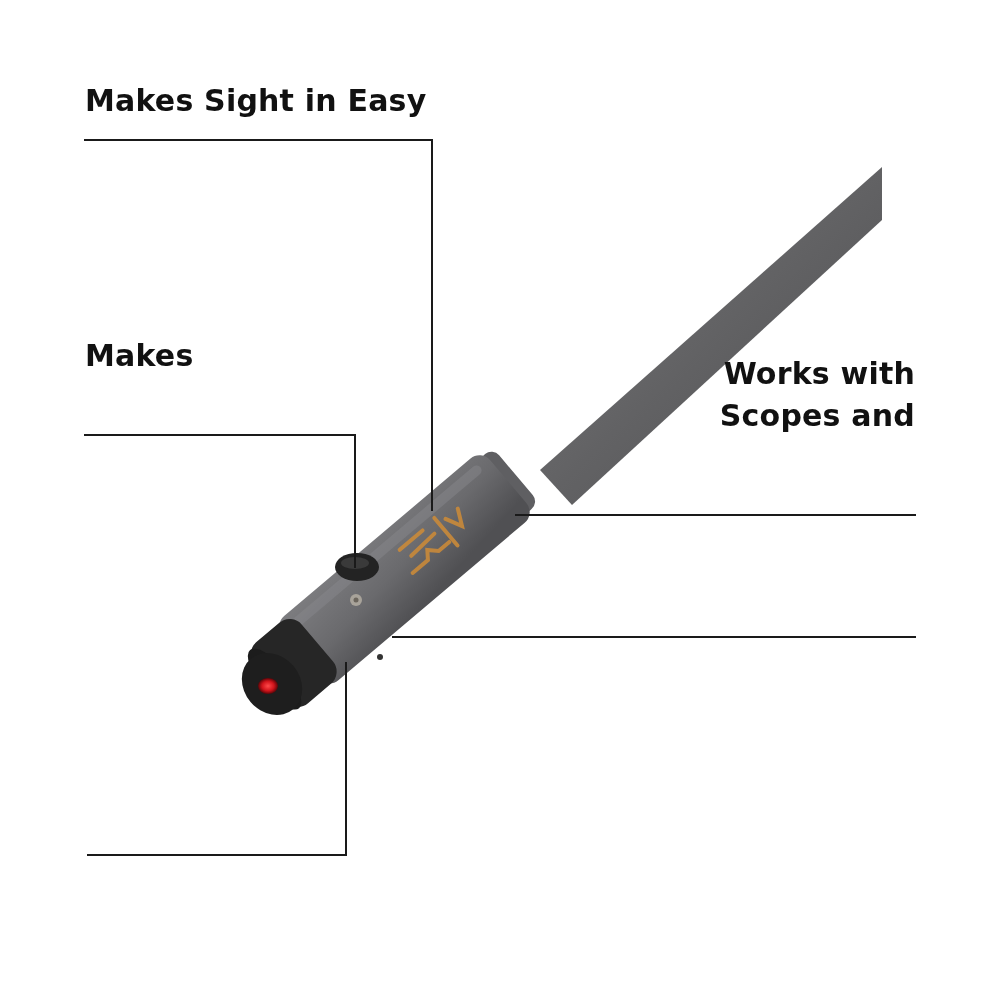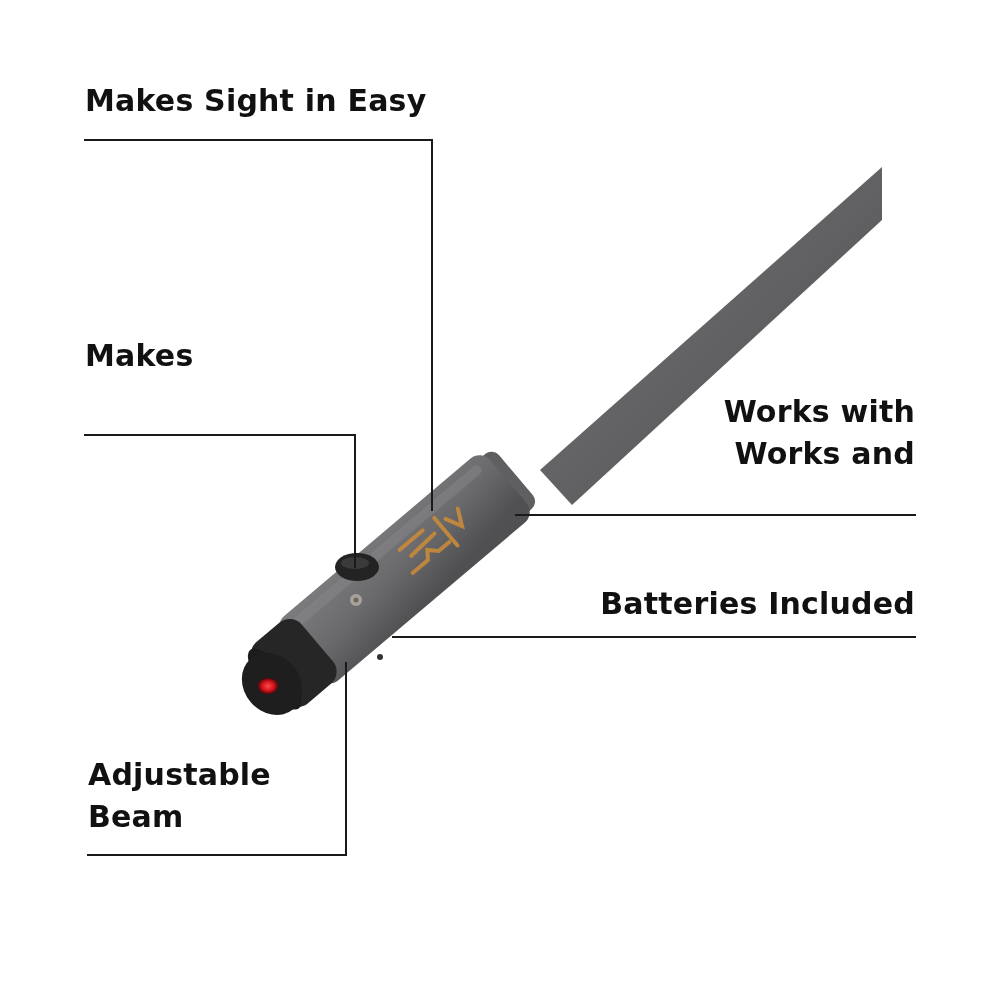--- a/index.html
+++ b/index.html
@@ -92,31 +92,24 @@
   </div>
   <div class="line" style="left:84px; top:139px; width:349px; height:2px;"></div>
   <div class="line" style="left:431px; top:139px; width:2px; height:372px;"></div>
 
   <div class="label" style="left:85px; top:335px;">
     <div>Makes</div>
   </div>
   <div class="line" style="left:84px; top:434px; width:272px; height:2px;"></div>
   <div class="line" style="left:354px; top:434px; width:2px; height:134px;"></div>
 
-  <div class="label right" style="right:85px; top:391px;">
+  <div class="label right" style="right:85px; top:353px;">
     <div>Works with</div>
-    <div>Works and</div>
+    <div>Scopes and</div>
   </div>
   <div class="line" style="left:515px; top:514px; width:401px; height:2px;"></div>
 
-  <div class="label right" style="right:85px; top:583px;">
-    <div>Batteries Included</div>
-  </div>
   <div class="line" style="left:392px; top:636px; width:524px; height:2px;"></div>
 
-  <div class="label" style="left:88px; top:754px;">
-    <div>Adjustable</div>
-    <div>Beam</div>
-  </div>
   <div class="line" style="left:345px; top:662px; width:2px; height:194px;"></div>
   <div class="line" style="left:87px; top:854px; width:260px; height:2px;"></div>
 
 </div>
 
 </body></html>

